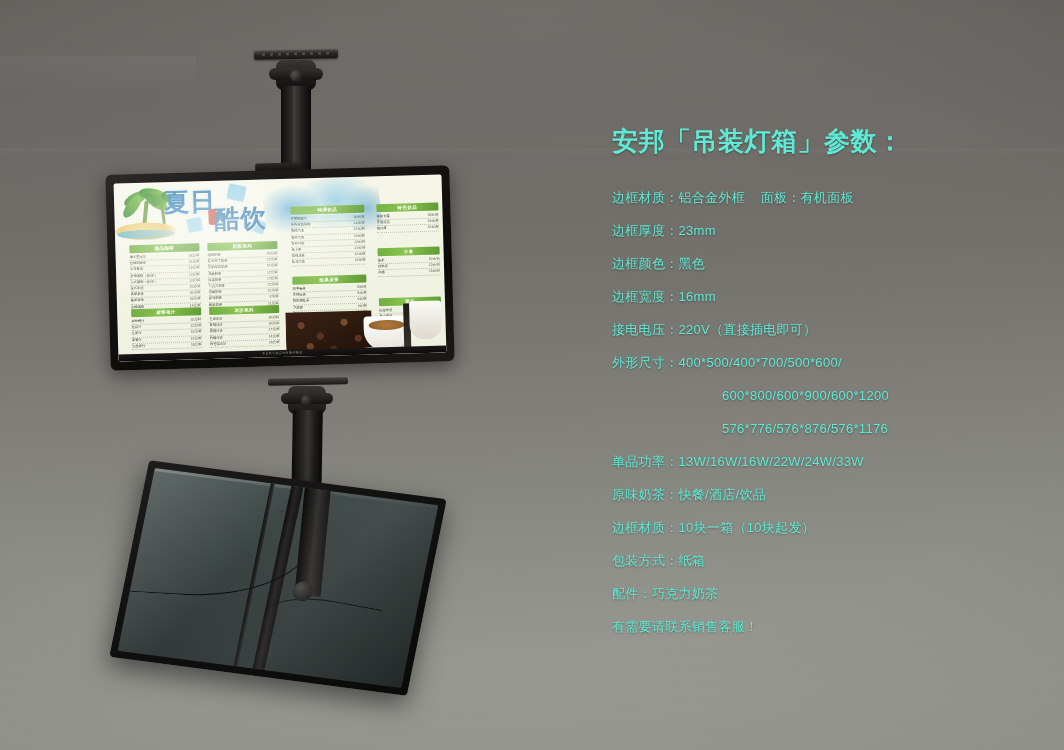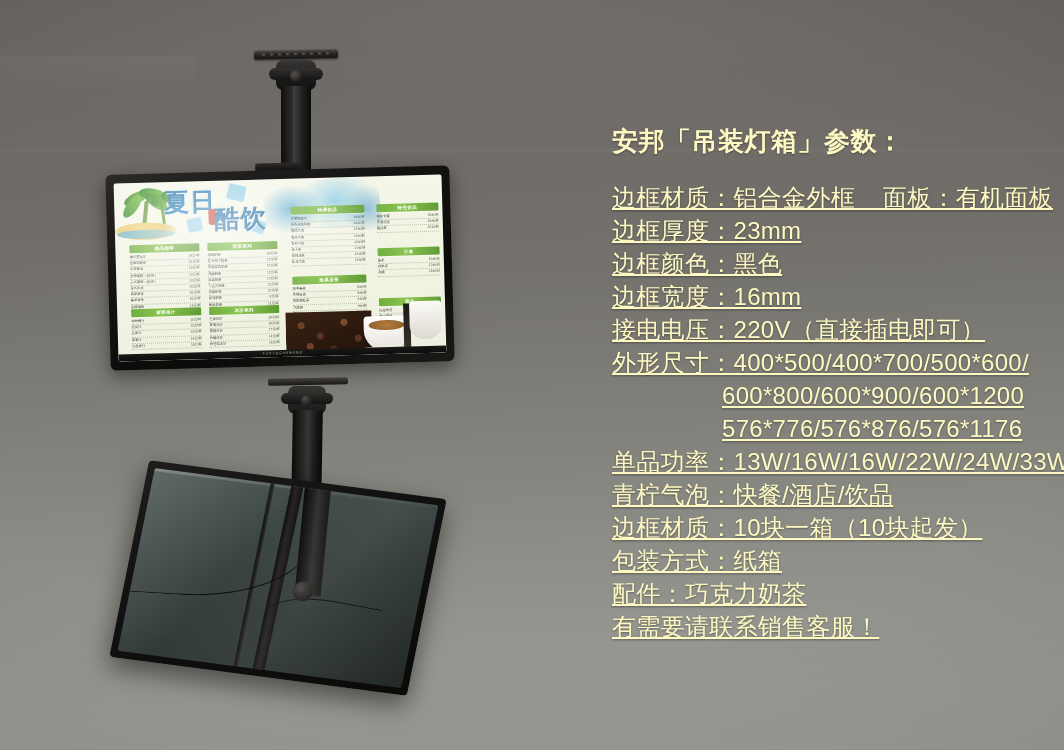--- a/index.html
+++ b/index.html
@@ -323,30 +323,30 @@
     transform:rotate(3deg);
   }
   .lb2-edgeHL{
     position:absolute;left:0;top:0;width:100%;height:3px;
     background:linear-gradient(90deg,rgba(255,255,255,.22),rgba(255,255,255,.02));
   }
 
   
   .spec{
     position:absolute;left:612px;top:126px;width:440px;
-    color:#fef9c3;
+    color:#5eead4;
     text-shadow:0 1px 2px rgba(0,0,0,.35);
   }
   .spec-title{
     font-size:26px;font-weight:bold;letter-spacing:.5px;
     margin:0 0 24px 0;line-height:1.2;
   }
   .spec-list{list-style:none;margin:0;padding:0;}
   .spec-list li{
-    font-size:24px;line-height:33px;white-space:pre;letter-spacing:.3px;text-decoration:underline;
+    font-size:13px;line-height:33px;white-space:pre;letter-spacing:.3px;
   }
   .spec-list li.cont{padding-left:110px;}
 </style>
 </head>
 <body>
 
 <div class="stage">
 
   <div class="bg"></div>
   <div class="bg-seamL"></div>
@@ -690,21 +690,21 @@
     <ul class="spec-list" id="spec-list">
         <li>边框材质：铝合金外框    面板：有机面板</li>
         <li>边框厚度：23mm</li>
         <li>边框颜色：黑色</li>
         <li>边框宽度：16mm</li>
         <li>接电电压：220V（直接插电即可）</li>
         <li>外形尺寸：400*500/400*700/500*600/</li>
         <li class="cont">600*800/600*900/600*1200</li>
         <li class="cont">576*776/576*876/576*1176</li>
         <li>单品功率：13W/16W/16W/22W/24W/33W</li>
-        <li>青柠气泡：快餐/酒店/饮品</li>
+        <li>原味奶茶：快餐/酒店/饮品</li>
         <li>边框材质：10块一箱（10块起发）</li>
         <li>包装方式：纸箱</li>
         <li>配件：巧克力奶茶</li>
         <li>有需要请联系销售客服！</li>
       </ul>
   </div>
 
 </div>
 
 </body></html>

